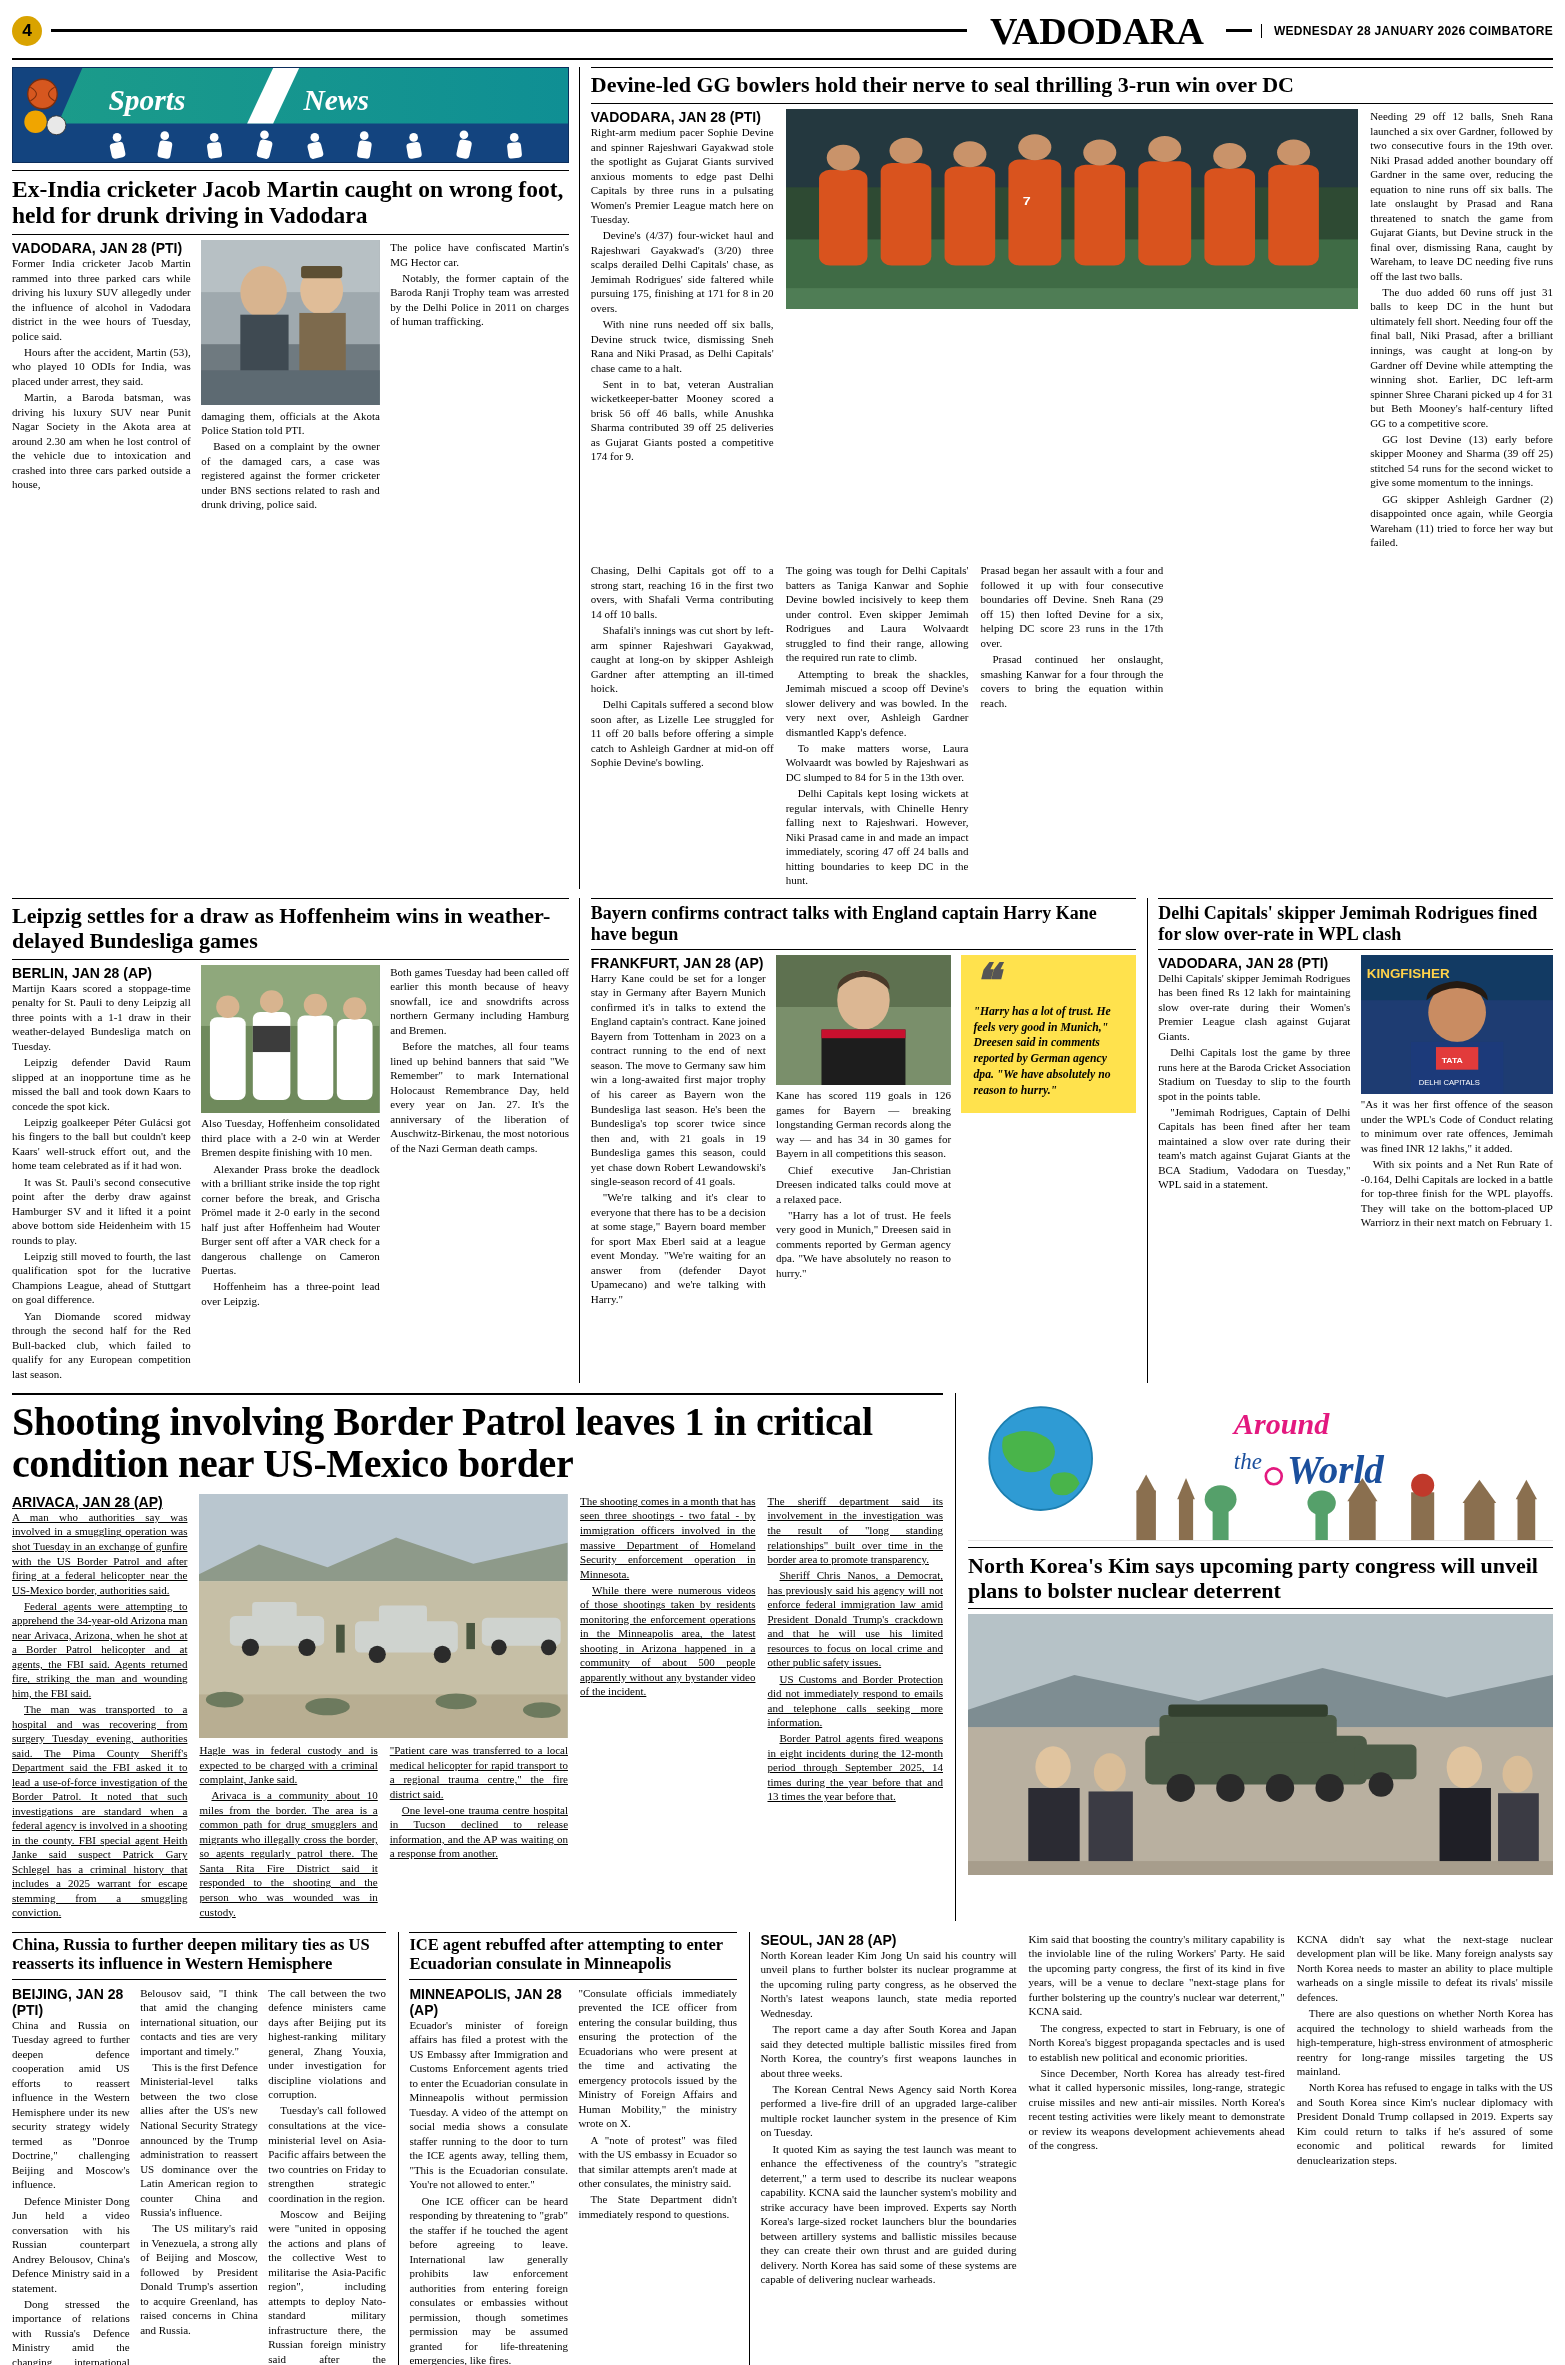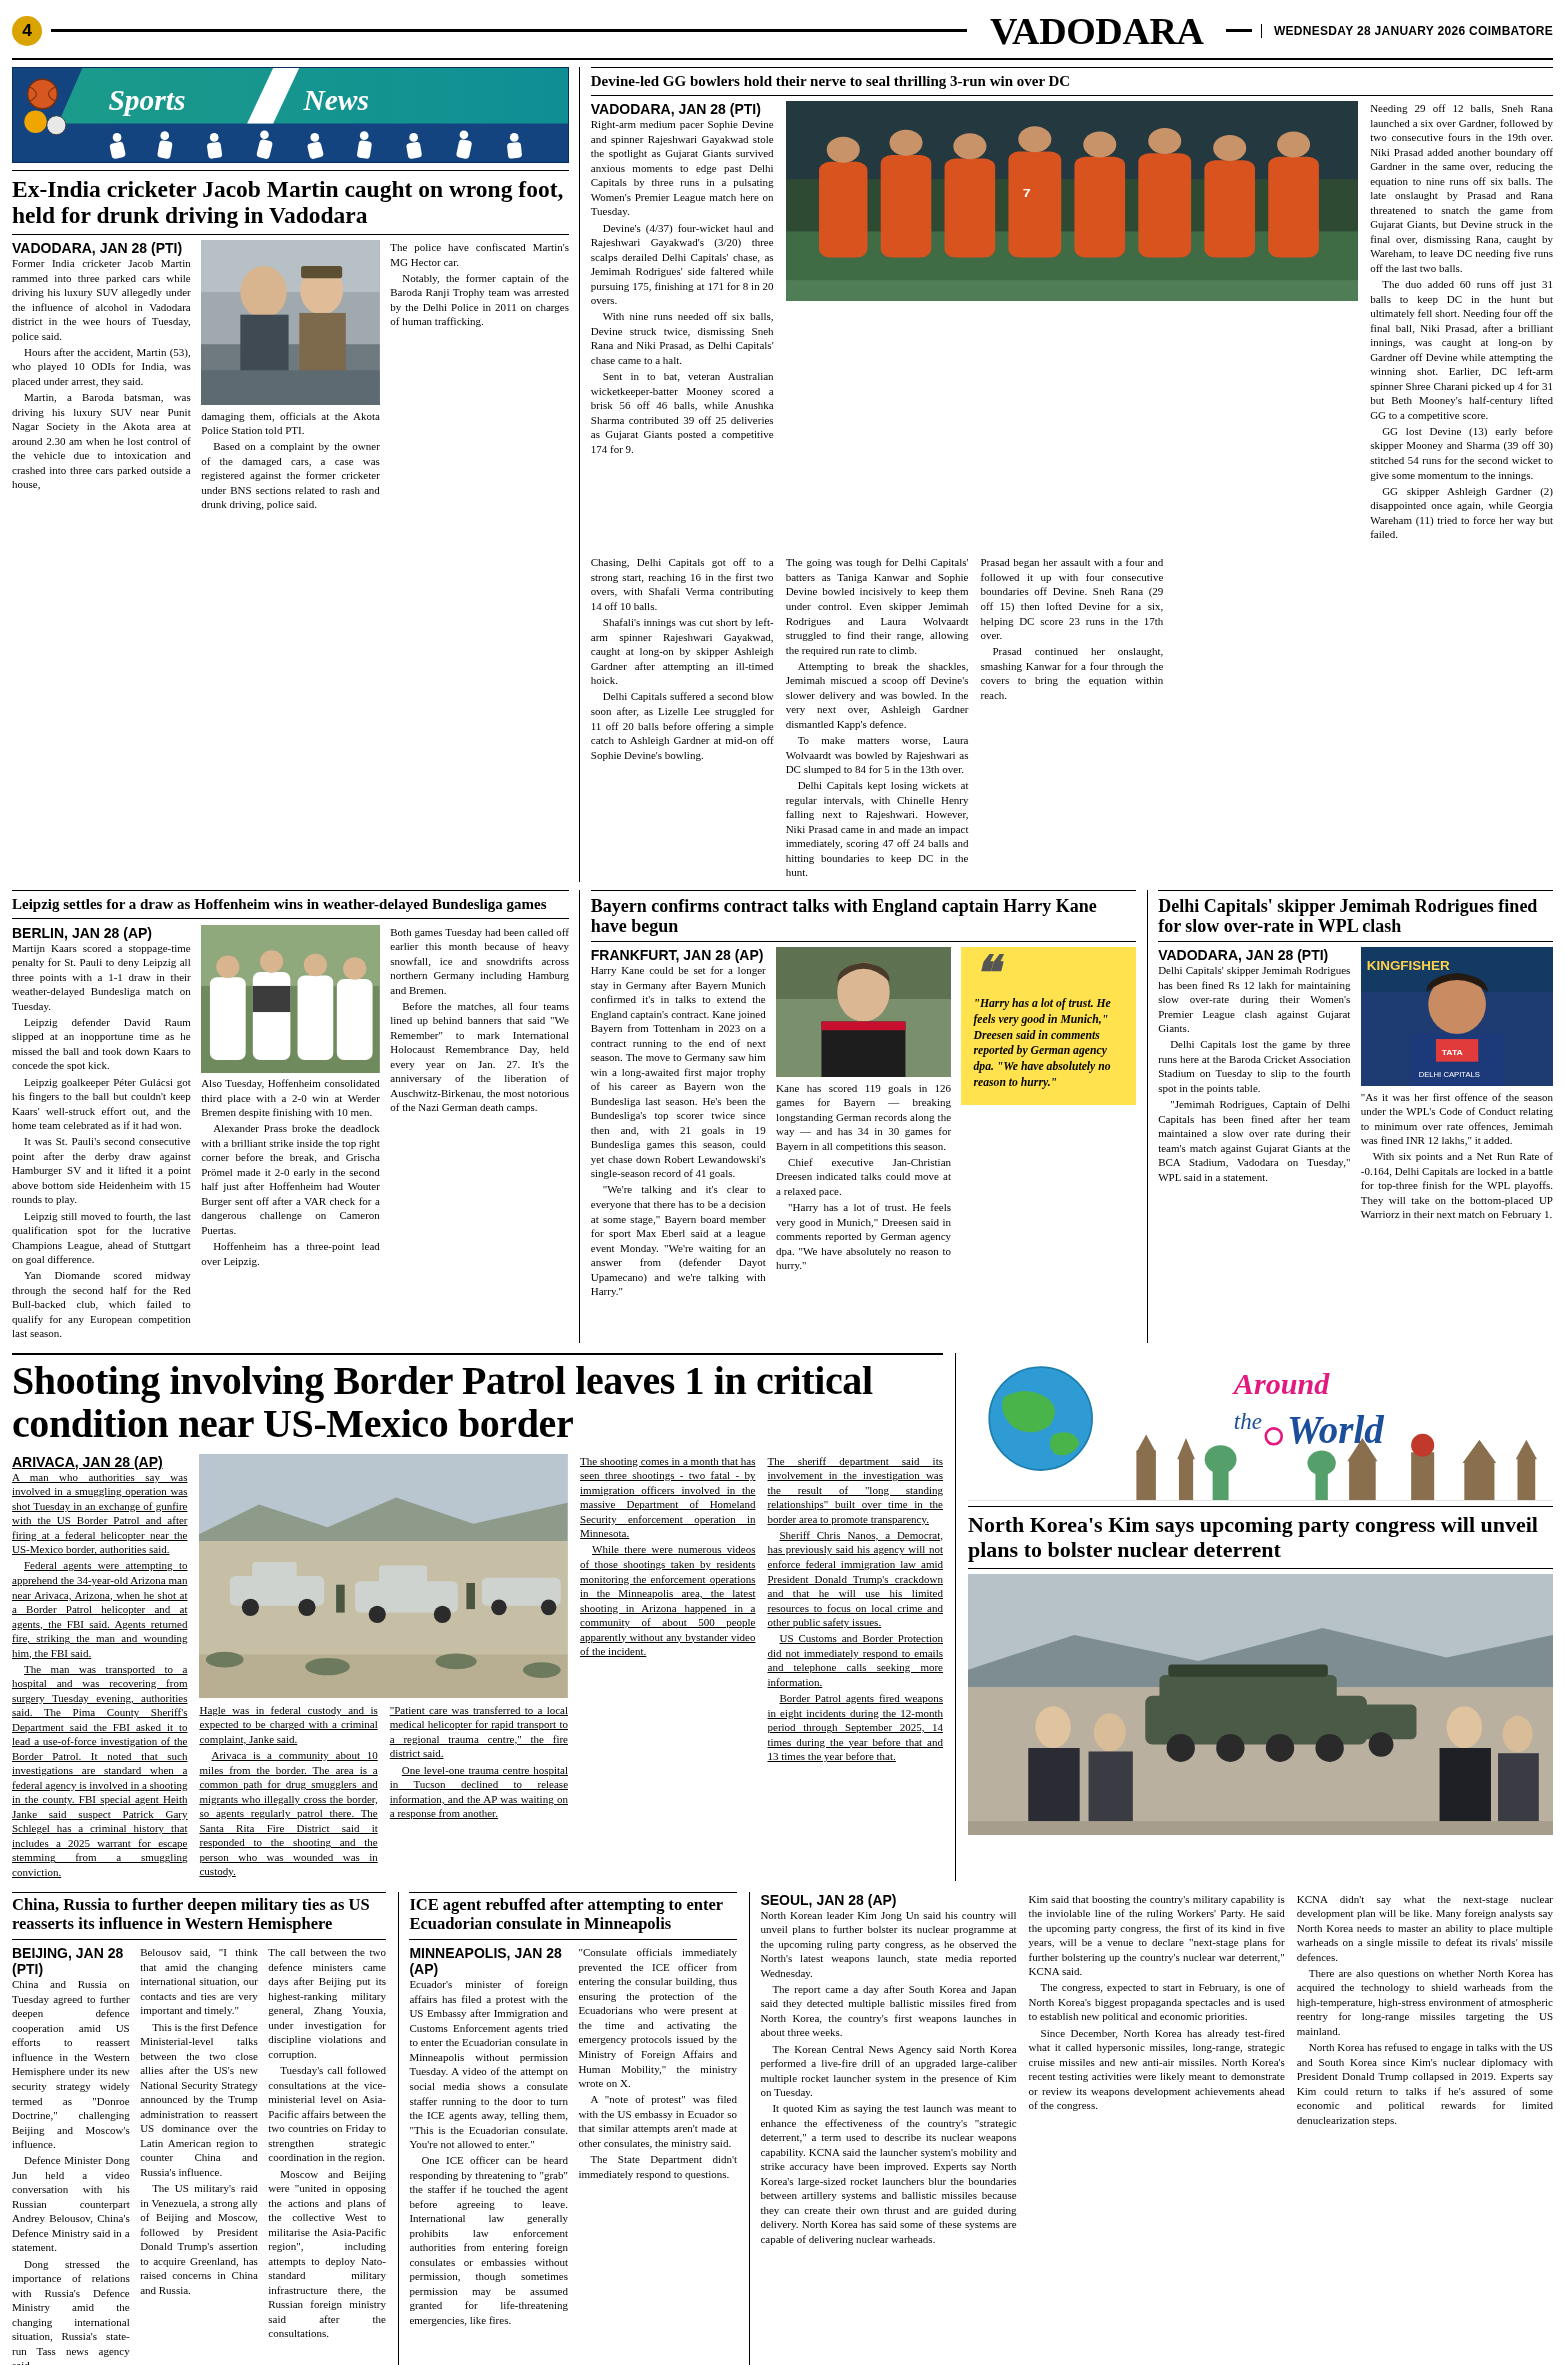--- a/index.html
+++ b/index.html
@@ -52,21 +52,21 @@
   .top-wrap { display: flex; gap: 10.4px; }
   .top-left { width: 557px; }
   .top-right { flex: 1; }
 
   .sports-banner {
     height: 96px; position: relative; overflow: hidden; margin-bottom: 7px;
     border: 0.9px solid #0b2d5c;
   }
 
   .headline-1 { font-size: 23.5px; line-height: 1.12; margin: 5.2px 0 5.2px 0; }
-  .headline-2 { font-size: 15px; line-height: 1.12; margin: 5.2px 0 5.2px 0; }
+  .headline-2 { font-size: 22px; line-height: 1.12; margin: 5.2px 0 5.2px 0; }
   .headline-3 { font-size: 18px; line-height: 1.14; margin: 4.3px 0 4.3px 0; }
   .headline-big { font-size: 40px; line-height: 1.06; margin: 5.2px 0 8.7px 0; letter-spacing: -0.4px; }
 
   
   .dev-grid { display: grid; grid-template-columns: 1fr 1fr 1fr 1fr 1fr; gap: 12px; }
   .dev-photo { grid-column: 2 / 5; height: 200px; margin-bottom: 5.2px; }
 
   
   .mid-wrap { display: flex; gap: 10.4px; margin-top: 8.7px; }
   .mid-left { width: 557px; }
@@ -237,21 +237,21 @@
             <g fill="#ffffff" font-family="Liberation Sans, sans-serif" font-size="13" font-weight="bold">
               <text x="215" y="110">7</text>
             </g>
             <rect y="206" width="520" height="24" fill="#4f7d55"></rect>
           </svg>
         </div>
 
         <div>
           <p class="body first">Needing 29 off 12 balls, Sneh Rana launched a six over Gardner, followed by two consecutive fours in the 19th over. Niki Prasad added another boundary off Gardner in the same over, reducing the equation to nine runs off six balls. The late onslaught by Prasad and Rana threatened to snatch the game from Gujarat Giants, but Devine struck in the final over, dismissing Rana, caught by Wareham, to leave DC needing five runs off the last two balls.</p>
           <p class="body">The duo added 60 runs off just 31 balls to keep DC in the hunt but ultimately fell short. Needing four off the final ball, Niki Prasad, after a brilliant innings, was caught at long-on by Gardner off Devine while attempting the winning shot. Earlier, DC left-arm spinner Shree Charani picked up 4 for 31 but Beth Mooney's half-century lifted GG to a competitive score.</p>
-          <p class="body">GG lost Devine (13) early before skipper Mooney and Sharma (39 off 30) stitched 54 runs for the second wicket to give some momentum to the innings.</p>
+          <p class="body">GG lost Devine (13) early before skipper Mooney and Sharma (39 off 25) stitched 54 runs for the second wicket to give some momentum to the innings.</p>
           <p class="body">GG skipper Ashleigh Gardner (2) disappointed once again, while Georgia Wareham (11) tried to force her way but failed.</p>
         </div>
 
         <div>
           <p class="body first">Chasing, Delhi Capitals got off to a strong start, reaching 16 in the first two overs, with Shafali Verma contributing 14 off 10 balls.</p>
           <p class="body">Shafali's innings was cut short by left-arm spinner Rajeshwari Gayakwad, caught at long-on by skipper Ashleigh Gardner after attempting an ill-timed hoick.</p>
           <p class="body">Delhi Capitals suffered a second blow soon after, as Lizelle Lee struggled for 11 off 20 balls before offering a simple catch to Ashleigh Gardner at mid-on off Sophie Devine's bowling.</p>
         </div>
         <div>
           <p class="body first">The going was tough for Delhi Capitals' batters as Taniga Kanwar and Sophie Devine bowled incisively to keep them under control. Even skipper Jemimah Rodrigues and Laura Wolvaardt struggled to find their range, allowing the required run rate to climb.</p>

